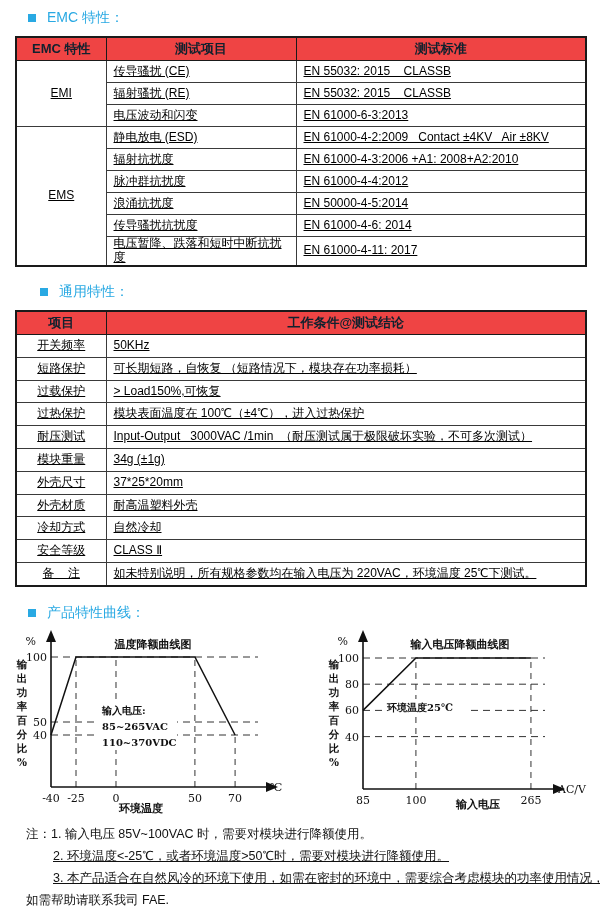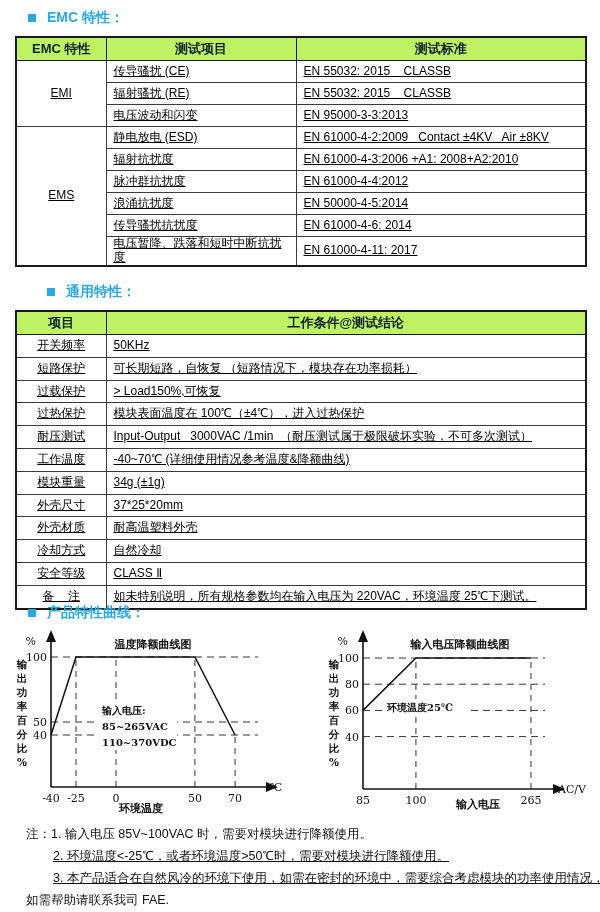--- a/index.html
+++ b/index.html
@@ -3,26 +3,26 @@
 <meta charset="utf-8">
 <style>
   html,body{margin:0;padding:0;}
   body{
     width:600px;height:912px;position:relative;background:#ffffff;
     font-family:"Liberation Sans",sans-serif;color:#000;overflow:hidden;
   }
   .abs{position:absolute;}
   
   .section-title{display:flex;align-items:center;gap:11px;color:#29A9E3;
-    font-size:14px;font-weight:bold;}
+    font-size:14px;font-weight:normal;}
   .bullet{width:8px;height:8px;background:#29A9E3;display:inline-block;flex:0 0 auto;}
   
   table{border-collapse:collapse;table-layout:fixed;width:570px;
     border:2px solid #1a1a1a;font-size:12px;}
-  th{background:#bef264;color:#10212e;font-weight:bold;font-size:13px;
+  th{background:#ef4444;color:#10212e;font-weight:bold;font-size:13px;
     height:22px;border:1px solid #1a1a1a;padding:0 4px;text-align:center;}
   td{border:1px solid #3a3a3a;padding:0 7px;height:21px;white-space:pre-wrap;
     overflow:hidden;line-height:1.15;text-decoration:underline;}
   td.center{text-align:center;padding:0 2px;}
   #general-table td{height:21.8px;}
   
   svg text{font-family:"DejaVu Serif",serif;fill:#111;}
   .ct-title{font-size:11px;font-weight:bold;}
   .ct-tick{font-size:11px;}
   .ct-ychar{font-size:10.5px;font-weight:bold;}
@@ -59,21 +59,21 @@
         <td class="center" rowspan="3">EMI</td>
         <td>传导骚扰 (CE)</td>
         <td>EN 55032: 2015    CLASSB</td>
       </tr>
       <tr>
         <td>辐射骚扰 (RE)</td>
         <td>EN 55032: 2015    CLASSB</td>
       </tr>
       <tr>
         <td>电压波动和闪变</td>
-        <td>EN 95000-3-3:2013</td>
+        <td>EN 61000-6-3:2013</td>
       </tr>
       <tr>
         <td class="center" rowspan="6">EMS</td>
         <td>静电放电 (ESD)</td>
         <td>EN 61000-4-2:2009   Contact ±4KV   Air ±8KV</td>
       </tr>
       <tr>
         <td>辐射抗扰度</td>
         <td>EN 61000-4-3:2006 +A1: 2008+A2:2010</td>
       </tr>
@@ -89,21 +89,21 @@
         <td>传导骚扰抗扰度</td>
         <td>EN 61000-4-6: 2014</td>
       </tr>
       <tr>
         <td>电压暂降、跌落和短时中断抗扰度</td>
         <td>EN 61000-4-11: 2017</td>
       </tr>
     </tbody>
 </table>
 
-<div class="abs section-title" style="left:27px;top:283px;padding-left:20px;">
+<div class="abs section-title" style="left:20px;top:283px;padding-left:20px;">
   <span class="bullet"></span>
   <span>通用特性：</span>
 </div>
 
 <table id="general-table" class="abs" style="left:15px;top:310px;padding-left:24px;">
   <colgroup>
       <col style="width:90px">
       <col style="width:480px">
     </colgroup>
   <thead>
@@ -125,24 +125,20 @@
         <td class="center">过载保护</td>
         <td>&gt; Load150%,可恢复</td>
       </tr>
       <tr>
         <td class="center">过热保护</td>
         <td>模块表面温度在 100℃（±4℃），进入过热保护</td>
       </tr>
       <tr>
         <td class="center">耐压测试</td>
         <td>Input-Output   3000VAC /1min  （耐压测试属于极限破坏实验，不可多次测试）</td>
-      </tr>
-      <tr>
-        <td class="center">工作温度</td>
-        <td>-40~70℃ (详细使用情况参考温度&amp;降额曲线)</td>
       </tr>
       <tr>
         <td class="center">模块重量</td>
         <td>34g (±1g)</td>
       </tr>
       <tr>
         <td class="center">外壳尺寸</td>
         <td>37*25*20mm</td>
       </tr>
       <tr>

